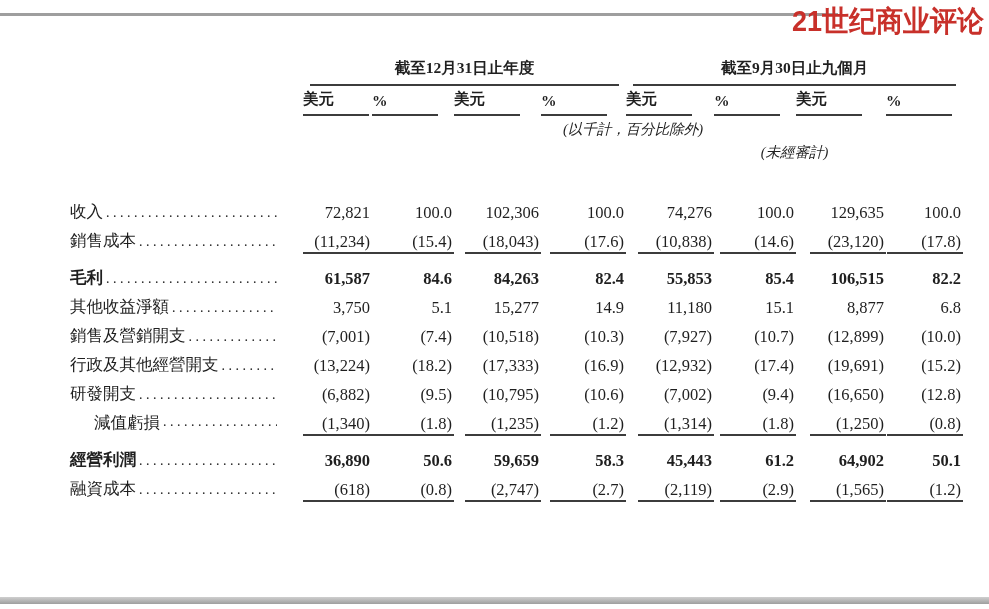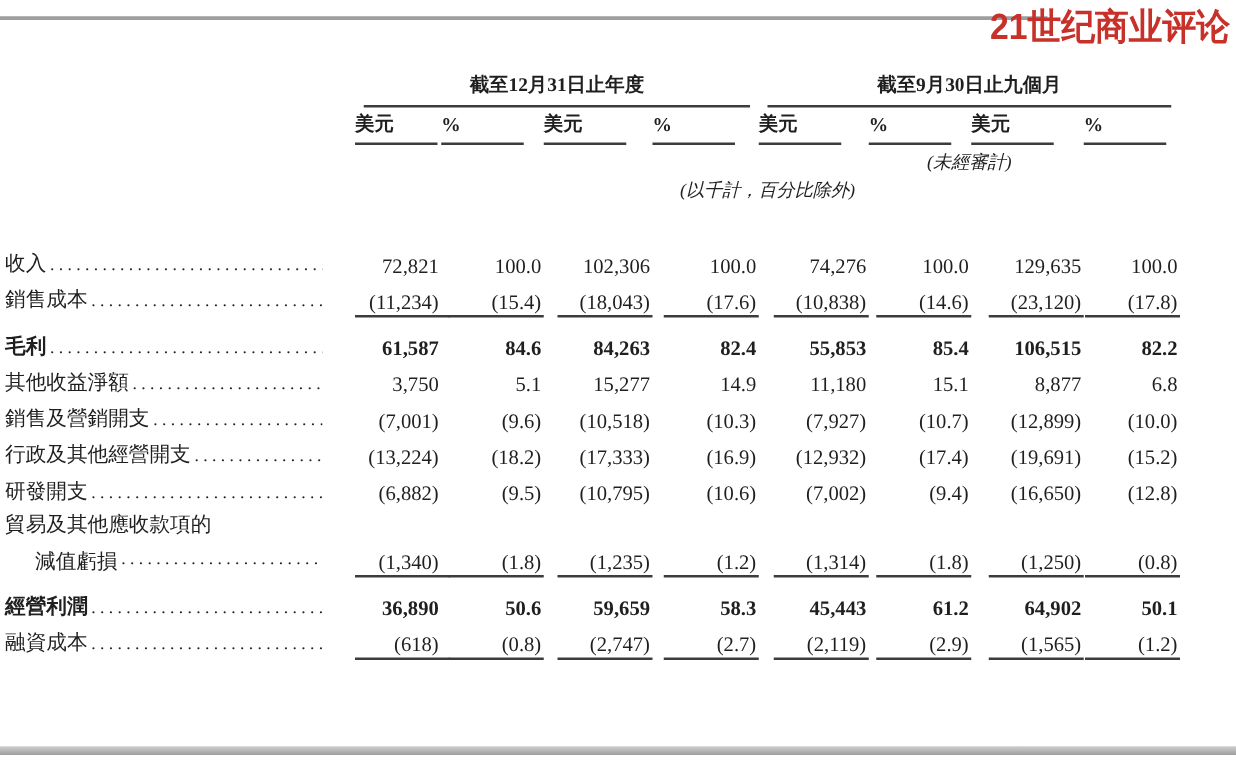--- a/index.html
+++ b/index.html
@@ -10,41 +10,41 @@
   .top-rule { position:absolute; left:0; top:13px; width:838px; height:3px; background:#9e9e9e; }
   .logo { position:absolute; top:2px; right:5px; font-family:"Liberation Sans","DejaVu Sans",sans-serif;
           font-weight:bold; font-size:27px; letter-spacing:0px; color:#c8302a;
           transform:scaleY(1.08); transform-origin:top right; }
 
   
   .bottom-rule { position:absolute; left:0; top:597px; width:989px; height:7px;
                  background:linear-gradient(#cfcfcf,#9e9e9e); }
 
   
-  table.fin { position:absolute; left:4px; top:54px; width:940px;
+  table.fin { position:absolute; left:23px; top:54px; width:940px;
               border-collapse:collapse; table-layout:fixed; }
   td { vertical-align:bottom; }
 
   
   tr.group-row td { height:32px; font-weight:bold; font-size:15.5px; text-align:center; }
   tr.group-row .inner { padding-bottom:5px; border-bottom:2px solid #3c3c3c; margin:0 7px; }
   tr.year-row td { height:30px; font-weight:bold; font-size:15.5px; text-align:center; }
   tr.year-row .inner { padding-bottom:4px; border-bottom:2px solid #3c3c3c; margin:0 11px; }
   tr.unit-row td { height:30px; font-weight:bold; font-size:15.5px; }
   tr.unit-row .inner { display:inline-block; min-width:66px; padding-bottom:4px;
                        border-bottom:2px solid #3c3c3c; }
   tr.note-row td { height:23px; font-style:italic; font-size:14.5px; text-align:center;
                    font-weight:normal; }
   tr.spacer-row td { height:32px; }
 
   
   tr.data-row td { height:29px; font-size:16.5px; }
   tr.pre-row td { height:26px; font-size:16.5px; }
   .label-cell .lwrap { display:flex; align-items:baseline; }
-  .row-label { white-space:nowrap; }
+  .row-label { white-space:nowrap;margin-left:47px; }
   .dots { flex:1; overflow:hidden; white-space:nowrap; letter-spacing:3.5px;
           font-size:14px; margin:0 26px 2px 3px; color:#1f1f1f; }
   .label-cell.indent .lwrap { padding-left:24px;align-items:center; }
   .val-cell { text-align:right; padding-right:2px; }
   tr.bold .row-label, tr.bold .val { font-weight:bold; }
 
   
   tr.rule-row td { height:8px; vertical-align:top; }
   .vrule { border-top:2px solid #3c3c3c; width:76px; margin-left:auto; margin-right:0; }
 </style>
@@ -82,26 +82,26 @@
       <td><div class="inner">%</div></td>
       <td><div class="inner">美元</div></td>
       <td><div class="inner">%</div></td>
       <td><div class="inner">美元</div></td>
       <td><div class="inner">%</div></td>
       <td><div class="inner">美元</div></td>
       <td><div class="inner">%</div></td>
     </tr>
     <tr class="note-row">
       <td></td>
-      <td colspan="4"></td>
-      <td colspan="4">(未經審計)</td>
+      <td colspan="8">(以千計，百分比除外)</td>
     </tr>
     <tr class="note-row">
       <td></td>
-      <td colspan="8">(以千計，百分比除外)</td>
+      <td colspan="4"></td>
+      <td colspan="4">(未經審計)</td>
     </tr>
     <tr class="spacer-row">
         <td colspan="9"></td>
       </tr>
   </thead>
   <tbody id="tbody">
       <tr class="data-row">
         <td class="label-cell">
           <div class="lwrap">
             <span class="row-label">收入</span>
@@ -193,21 +193,21 @@
         <td class="val-cell"><span class="val">6.8</span></td>
       </tr>
       <tr class="data-row">
         <td class="label-cell">
           <div class="lwrap">
             <span class="row-label">銷售及營銷開支</span>
             <span class="dots">..........................................................................................</span>
           </div>
         </td>
         <td class="val-cell"><span class="val">(7,001)</span></td>
-        <td class="val-cell"><span class="val">(9.6)</span></td>
+        <td class="val-cell"><span class="val">(7.4)</span></td>
         <td class="val-cell"><span class="val">(10,518)</span></td>
         <td class="val-cell"><span class="val">(10.3)</span></td>
         <td class="val-cell"><span class="val">(7,927)</span></td>
         <td class="val-cell"><span class="val">(10.7)</span></td>
         <td class="val-cell"><span class="val">(12,899)</span></td>
         <td class="val-cell"><span class="val">(10.0)</span></td>
       </tr>
       <tr class="data-row">
         <td class="label-cell">
           <div class="lwrap">
@@ -233,27 +233,20 @@
         </td>
         <td class="val-cell"><span class="val">(6,882)</span></td>
         <td class="val-cell"><span class="val">(9.5)</span></td>
         <td class="val-cell"><span class="val">(10,795)</span></td>
         <td class="val-cell"><span class="val">(10.6)</span></td>
         <td class="val-cell"><span class="val">(7,002)</span></td>
         <td class="val-cell"><span class="val">(9.4)</span></td>
         <td class="val-cell"><span class="val">(16,650)</span></td>
         <td class="val-cell"><span class="val">(12.8)</span></td>
       </tr>
-      <tr class="pre-row">
-        <td class="label-cell" colspan="9">
-          <div class="lwrap">
-            <span class="row-label">貿易及其他應收款項的</span>
-          </div>
-        </td>
-      </tr>
       <tr class="data-row">
         <td class="label-cell indent">
           <div class="lwrap">
             <span class="row-label">減值虧損</span>
             <span class="dots">..........................................................................................</span>
           </div>
         </td>
         <td class="val-cell"><span class="val">(1,340)</span></td>
         <td class="val-cell"><span class="val">(1.8)</span></td>
         <td class="val-cell"><span class="val">(1,235)</span></td>

